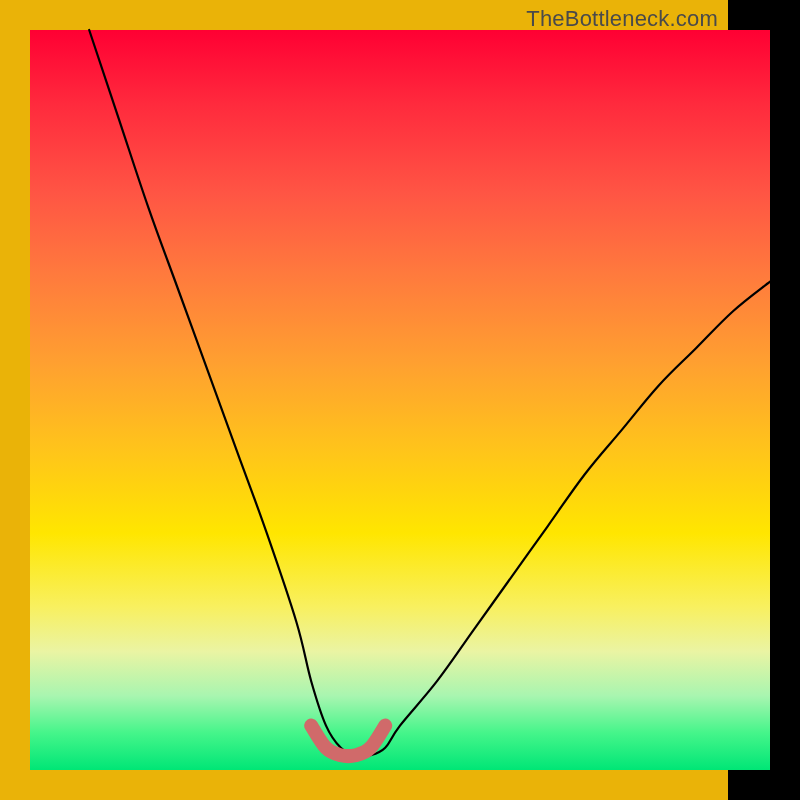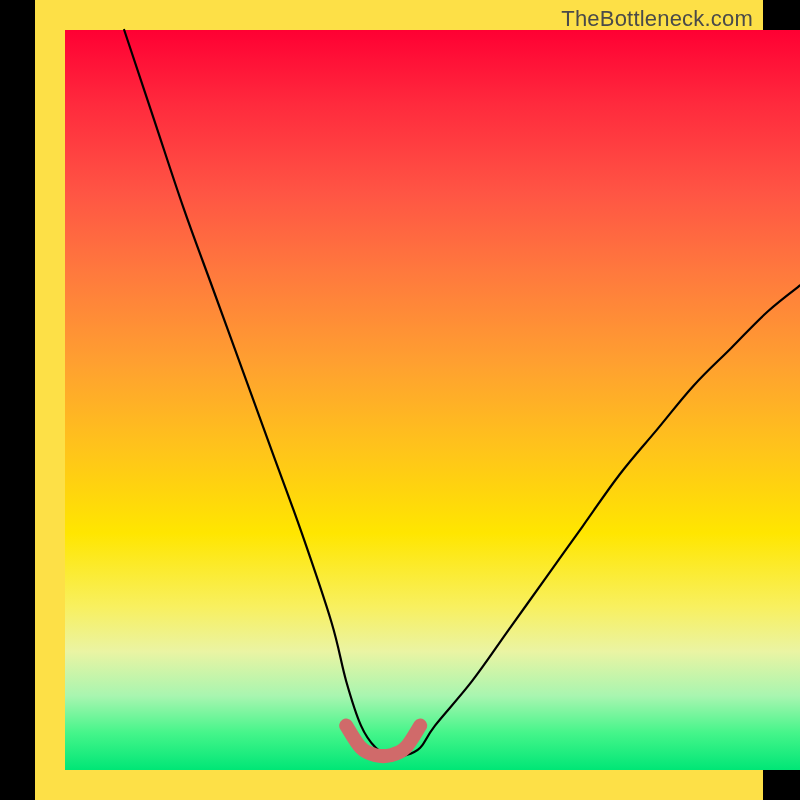--- a/index.html
+++ b/index.html
@@ -1,22 +1,21 @@
 <!DOCTYPE html>
 <html><head>
 <meta charset="utf-8">
 <style>
   * { margin: 0; padding: 0; box-sizing: border-box; }
   html, body { width: 800px; height: 800px; overflow: hidden; background: #000; }
   .chart-container {
     position: relative;
     width: 728px;
     height: 800px;
-    background: #fde047;
-    margin-left: 35px;
+    background: #eab308;
   }
   .plot-area {
     position: absolute;
     left: 30px;
     top: 30px;
     width: 740px;
     height: 740px;
     background: linear-gradient(to bottom,
       #ff0033 0%,
       #ff2a3d 10%,

